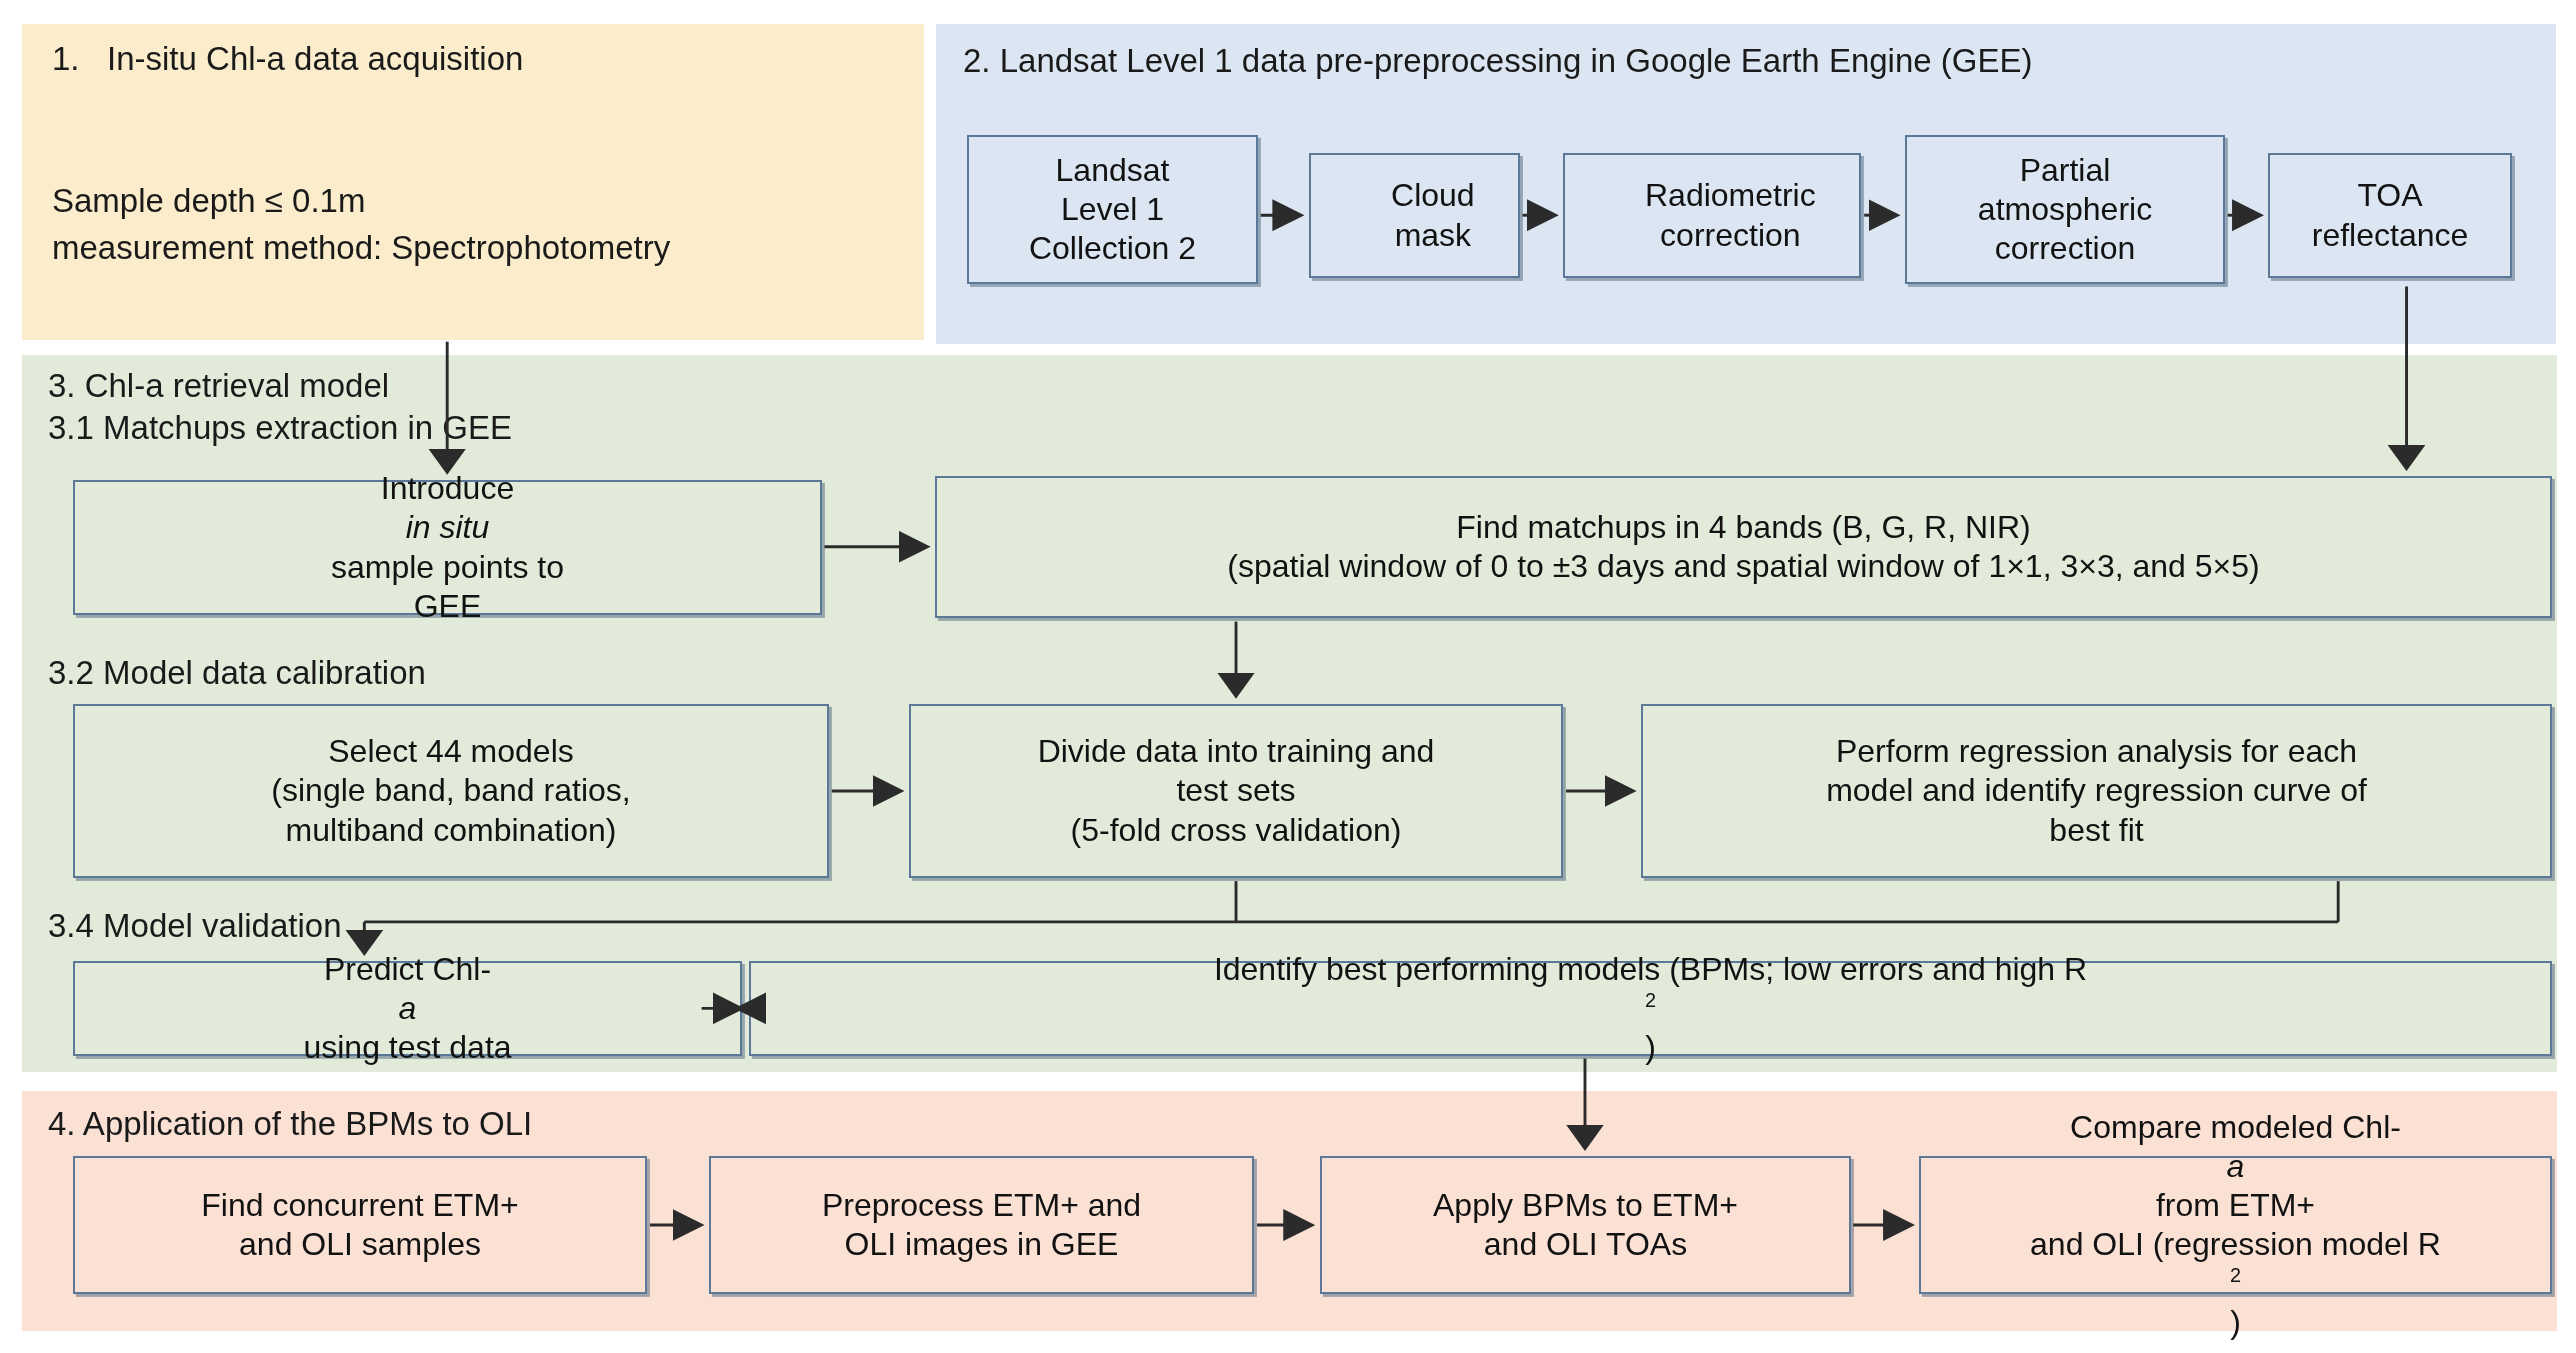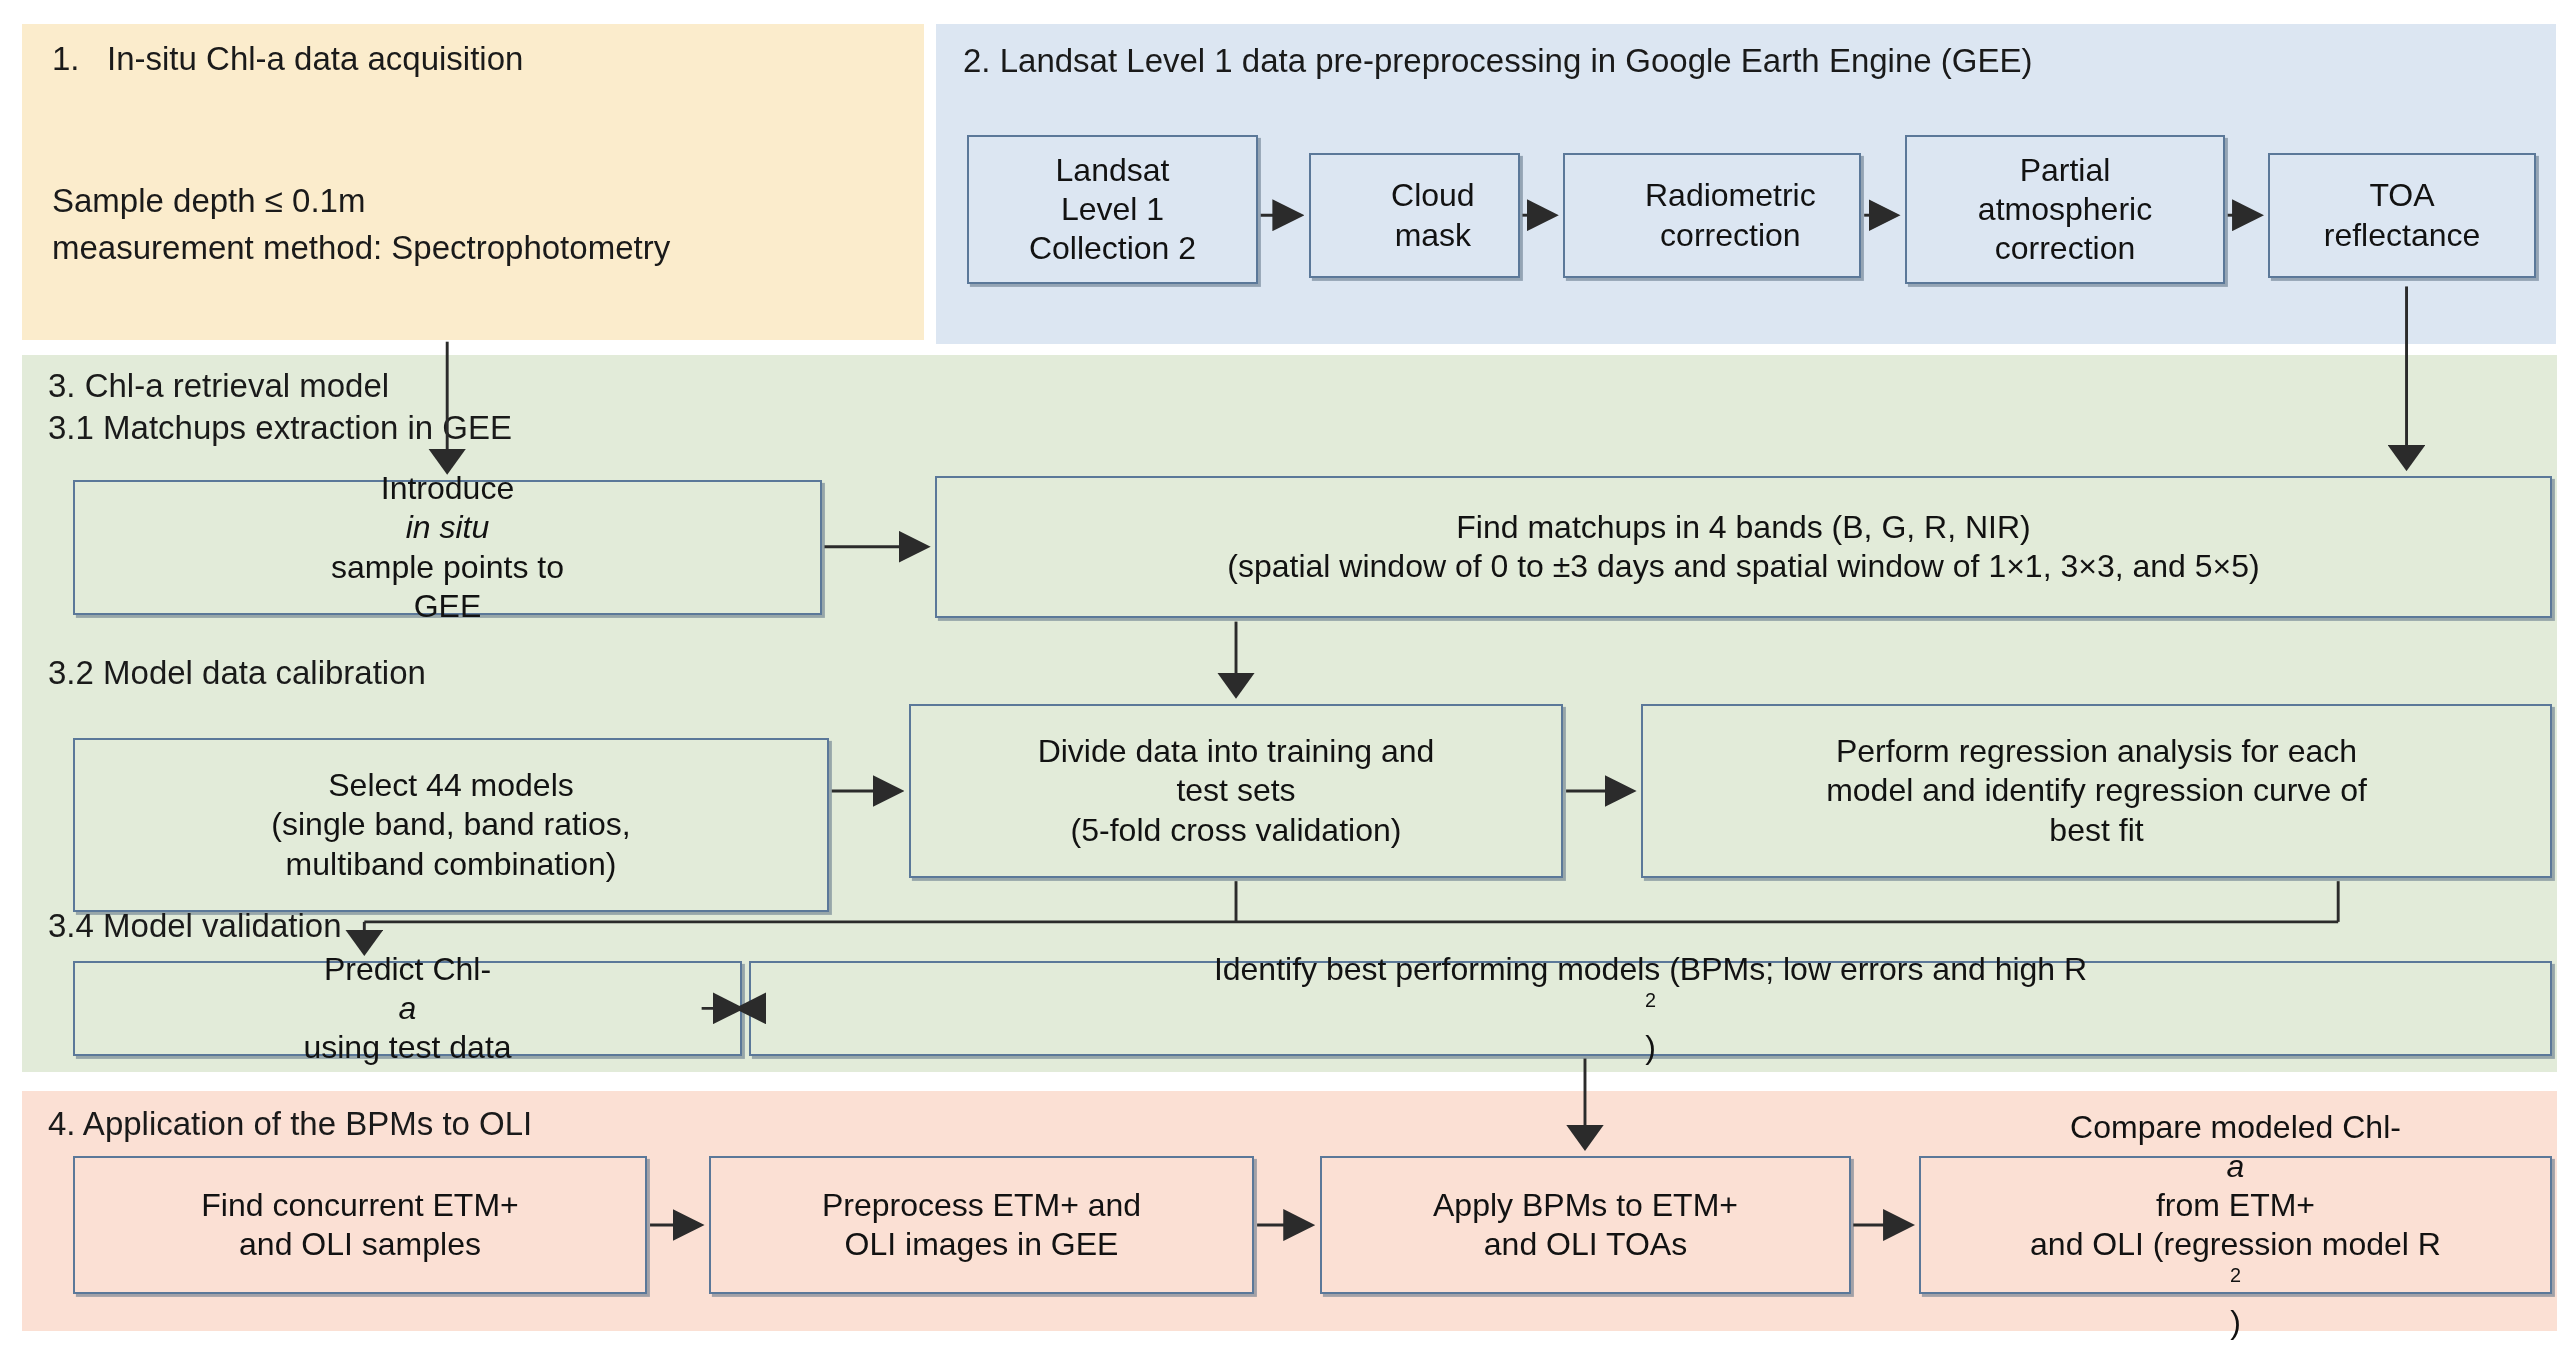--- a/index.html
+++ b/index.html
@@ -66,21 +66,21 @@
   </div>
 
   <div class="node n-blue" style="left:1905px;top:135px;width:320px;height:149px;">
     <div>
       <span style="white-space:pre-line;">Partial
 atmospheric
 correction</span>
     </div>
   </div>
 
-  <div class="node n-blue" style="left:2268px;top:153px;width:268px;height:125px;">
+  <div class="node n-blue" style="left:2268px;top:153px;width:244px;height:125px;">
     <div>
       <span style="white-space:pre-line;">TOA
 reflectance</span>
     </div>
   </div>
 
   <div class="panel" style="left:22px;top:355px;width:2535px;height:717px;background:#e2ebd9;"></div>
   <div class="panel-title" style="left:48px;top:367px;width:1018px;">3. Chl-a retrieval model</div>
   <div class="panel-title" style="left:48px;top:409px;width:1018px;">3.1 Matchups extraction in GEE</div>
 
@@ -97,21 +97,21 @@
 
   <div class="node n-green" style="left:935px;top:476px;width:1617px;height:142px;">
     <div>
       <span>Find matchups in 4 bands (B, G, R, NIR)</span>
       <span>(spatial window of 0 to ±3 days and spatial window of 1×1, 3×3, and 5×5)</span>
     </div>
   </div>
 
   <div class="panel-title" style="left:48px;top:654px;width:1018px;">3.2 Model data calibration</div>
 
-  <div class="node n-green" style="left:73px;top:704px;width:756px;height:174px;margin-top:34px;">
+  <div class="node n-green" style="left:73px;top:704px;width:756px;height:174px;">
     <div>
       <span>Select 44 models</span>
       <span>(single band, band ratios,</span>
       <span>multiband combination)</span>
     </div>
   </div>
 
   <div class="node n-green" style="left:909px;top:704px;width:654px;height:174px;">
     <div>
       <span>Divide data into training and</span>

